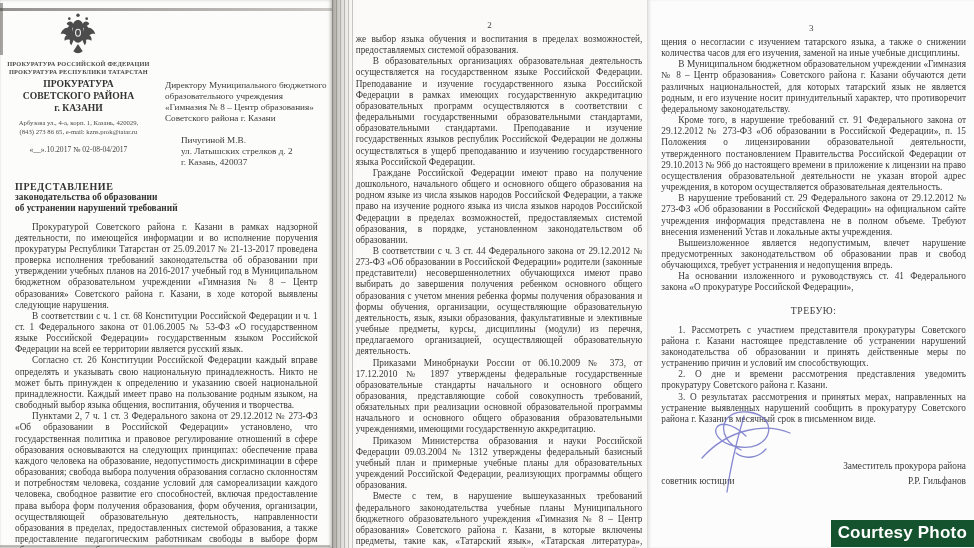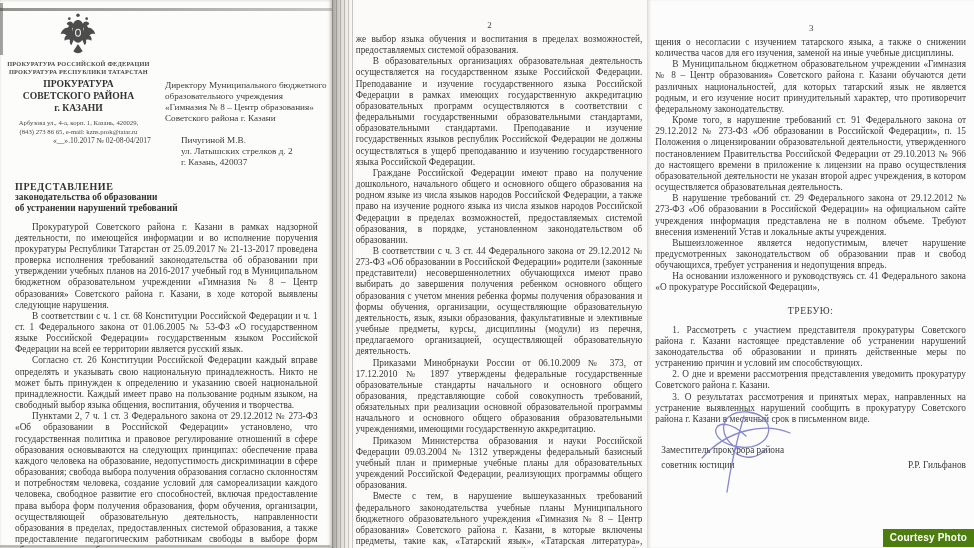--- a/index.html
+++ b/index.html
@@ -26,46 +26,46 @@
   .corner-mark{position:absolute;left:0;top:3px;width:3px;height:52px;background:rgba(80,76,70,.5);}
   .bottom-smudge{position:absolute;left:0;bottom:1px;width:330px;height:2px;background:rgba(100,96,90,.35);}
 
   
   .letterhead{display:flex;padding-top:12px;}
   .lh-left{width:146px;margin-left:6px;text-align:center;}
   .emblem{display:block;margin:0 auto 4px;}
   .org-small{font-size:6.3px;line-height:7.6px;letter-spacing:.2px;color:#4a4a4a;font-weight:600;}
   .org-name{font-size:9.6px;line-height:12px;font-weight:bold;margin-top:3px;color:#333;}
   .addr{font-size:6.7px;line-height:8.6px;margin-top:5px;color:#4a4a4a;}
-  .date-line{font-size:7.6px;color:#454545;text-align:right;}
+  .date-line{font-size:7.6px;margin-top:9px;color:#454545;}
   .lh-right{margin-left:14px;padding-top:68px;font-size:9.2px;line-height:11px;color:#3c3c3c;width:168px;}
   .addressee-person{margin-top:11px;margin-left:16px;}
 
   .doc-title{margin:13px 0 0 15px;color:#333;}
   .doc-title .t1{font-size:10px;font-weight:600;letter-spacing:.6px;}
   .doc-title .t2{font-size:9.4px;font-weight:600;line-height:11.3px;}
 
   .body-text p{margin:0;font-size:9.3px;line-height:11.15px;text-align:justify;text-indent:17px;}
   .body-text p.no-indent{text-indent:0;}
   .page-1 .body-text{padding:7px 14px 0 15px;}
   .page-2 .body-text{padding:4px 5px 0 24px;}
-  .page-3 .body-text{padding:4px 8px 0 7px;}
+  .page-3 .body-text{padding:4px 8px 0 13px;}
 
   .pagenum{text-align:center;font-size:9px;color:#444;}
   .page-2 .pagenum{padding-top:20px;}
   .page-3 .pagenum{padding-top:23px;}
 
   .demand-heading{text-align:center;font-size:9.6px;letter-spacing:.6px;margin:11px 0 9px;color:#3a3a3a;}
-  .signature-block{margin:20px 8px 0 13px;font-size:9.3px;}
+  .signature-block{margin:36px 8px 0 13px;font-size:9.3px;text-align:right;}
   .sig-row{display:flex;justify-content:space-between;margin-top:5px;}
   .handwritten-signature{position:absolute;left:36px;top:396px;pointer-events:none;}
 
   .photo-credit{
-    position:absolute;right:0;bottom:1px;background:#4d7c0f;color:#ffffff;
-    font-family:"Liberation Sans", sans-serif;font-weight:bold;font-size:10px;
+    position:absolute;right:0;bottom:1px;background:#14532d;color:#ffffff;
+    font-family:"Liberation Sans", sans-serif;font-weight:bold;font-size:17px;
     padding:3px 7px 4px;letter-spacing:.2px;
   }
 </style>
 </head>
 <body>
 
 <div class="sheet">
 
   <div class="page page-1">
     <div class="top-streak"></div>

